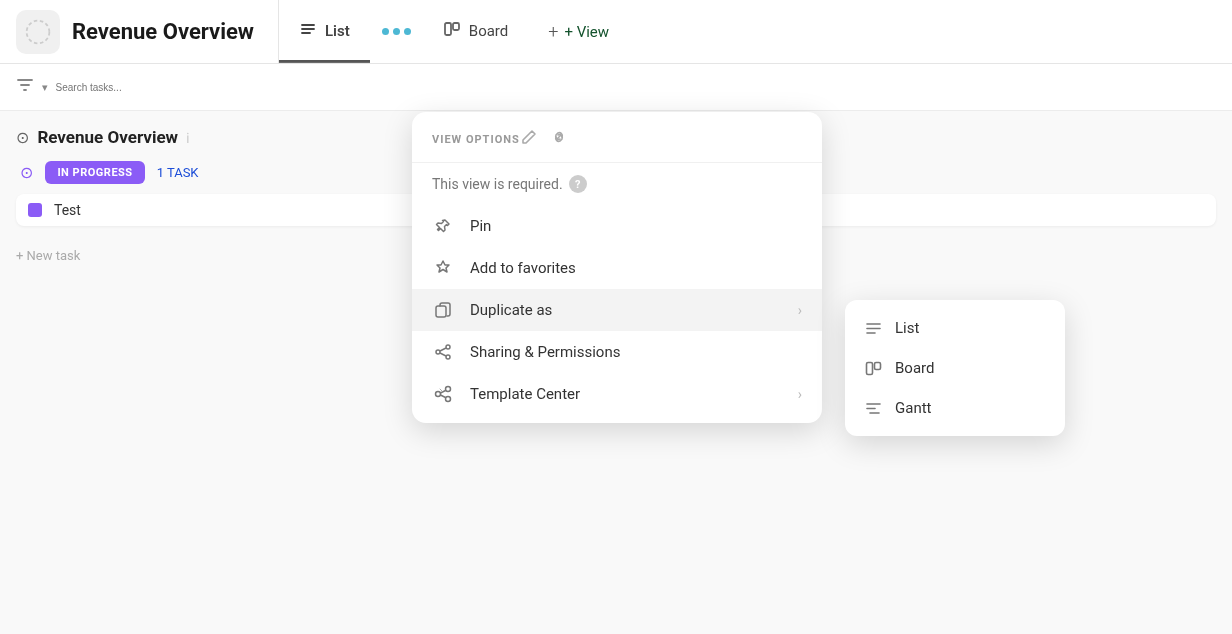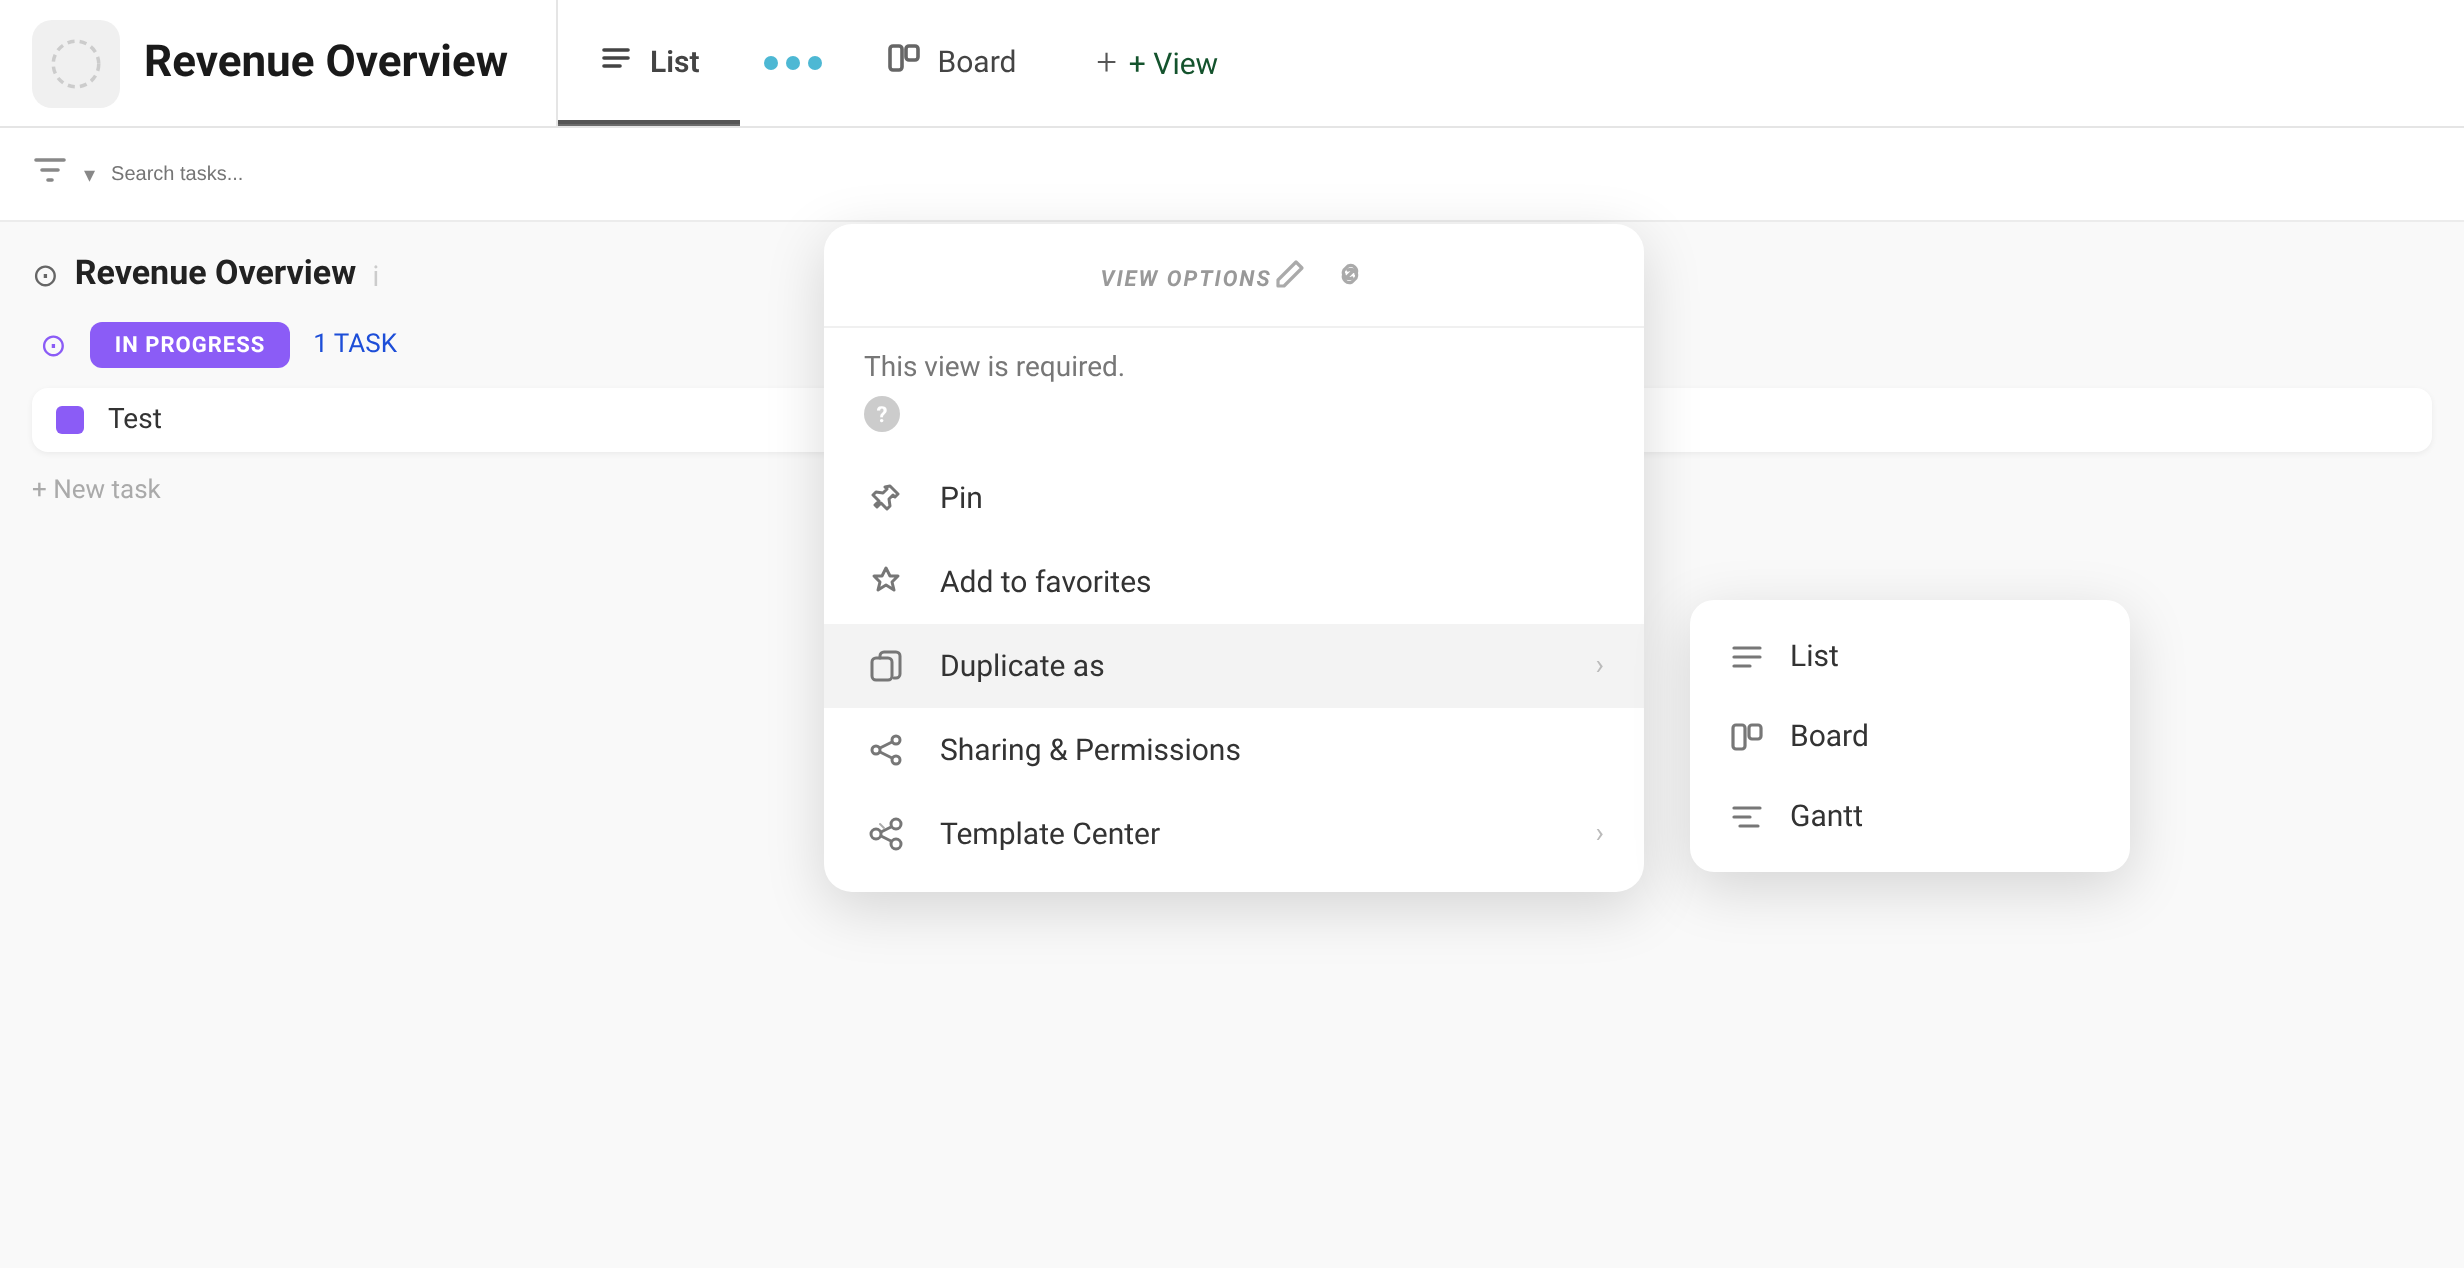--- a/index.html
+++ b/index.html
@@ -200,44 +200,43 @@
     .task-name {
       font-size: 14px;
       color: #333;
     }
 
     .new-task-btn {
       color: #aaa;
       font-size: 13px;
       cursor: pointer;
       padding: 4px 0;
-      margin-top: 8px;
+      margin-top: 18px;
     }
 
     
     .view-options-dropdown {
       position: absolute;
       top: 112px;
       left: 412px;
       width: 410px;
       background: #fff;
       border-radius: 14px;
       box-shadow: 0 8px 30px rgba(0,0,0,0.15);
       z-index: 100;
       padding: 16px 0 8px 0;
       overflow: visible;
     }
 
     .dropdown-header {
       display: flex;
       align-items: center;
-      justify-content: center;
+      justify-content: flex-start;
       padding: 0 20px 12px 20px;
       border-bottom: 1px solid #f0f0f0;
-      font-style: italic;
     }
 
     .dropdown-title {
       font-size: 11px;
       font-weight: 700;
       color: #999;
       letter-spacing: 1px;
       text-transform: uppercase;
     }
 
@@ -246,23 +245,22 @@
       gap: 12px;
       color: #aaa;
       font-size: 18px;
     }
 
     .dropdown-subtext {
       padding: 12px 20px;
       font-size: 14px;
       color: #777;
       display: flex;
-      align-items: flex-start;
+      align-items: center;
       gap: 6px;
-      flex-direction: column;
     }
 
     .help-icon {
       width: 18px;
       height: 18px;
       border-radius: 50%;
       background: #ccc;
       color: #fff;
       font-size: 11px;
       font-weight: 700;

